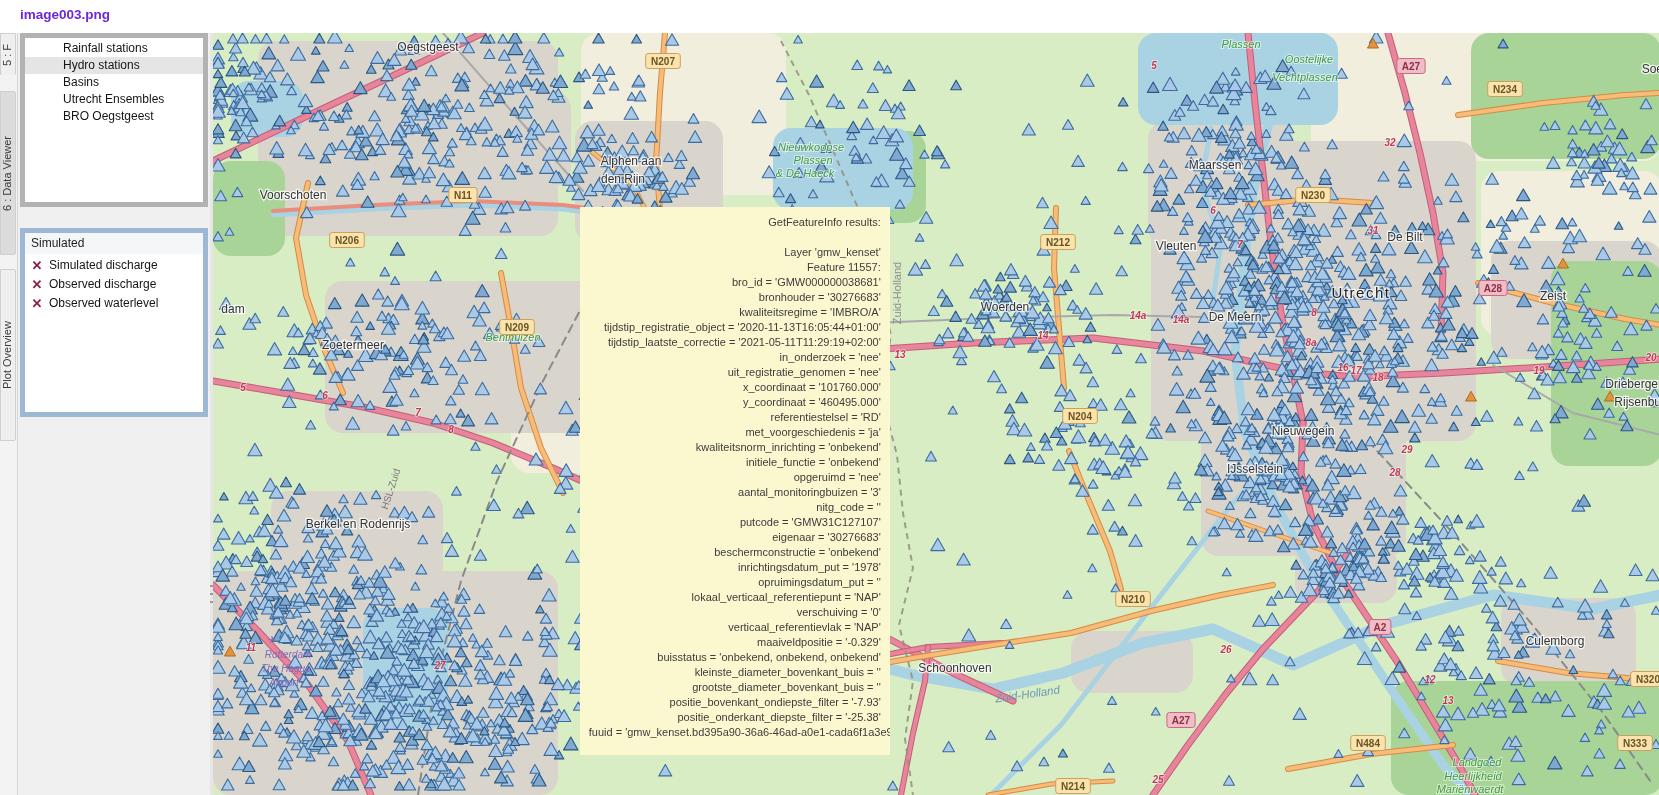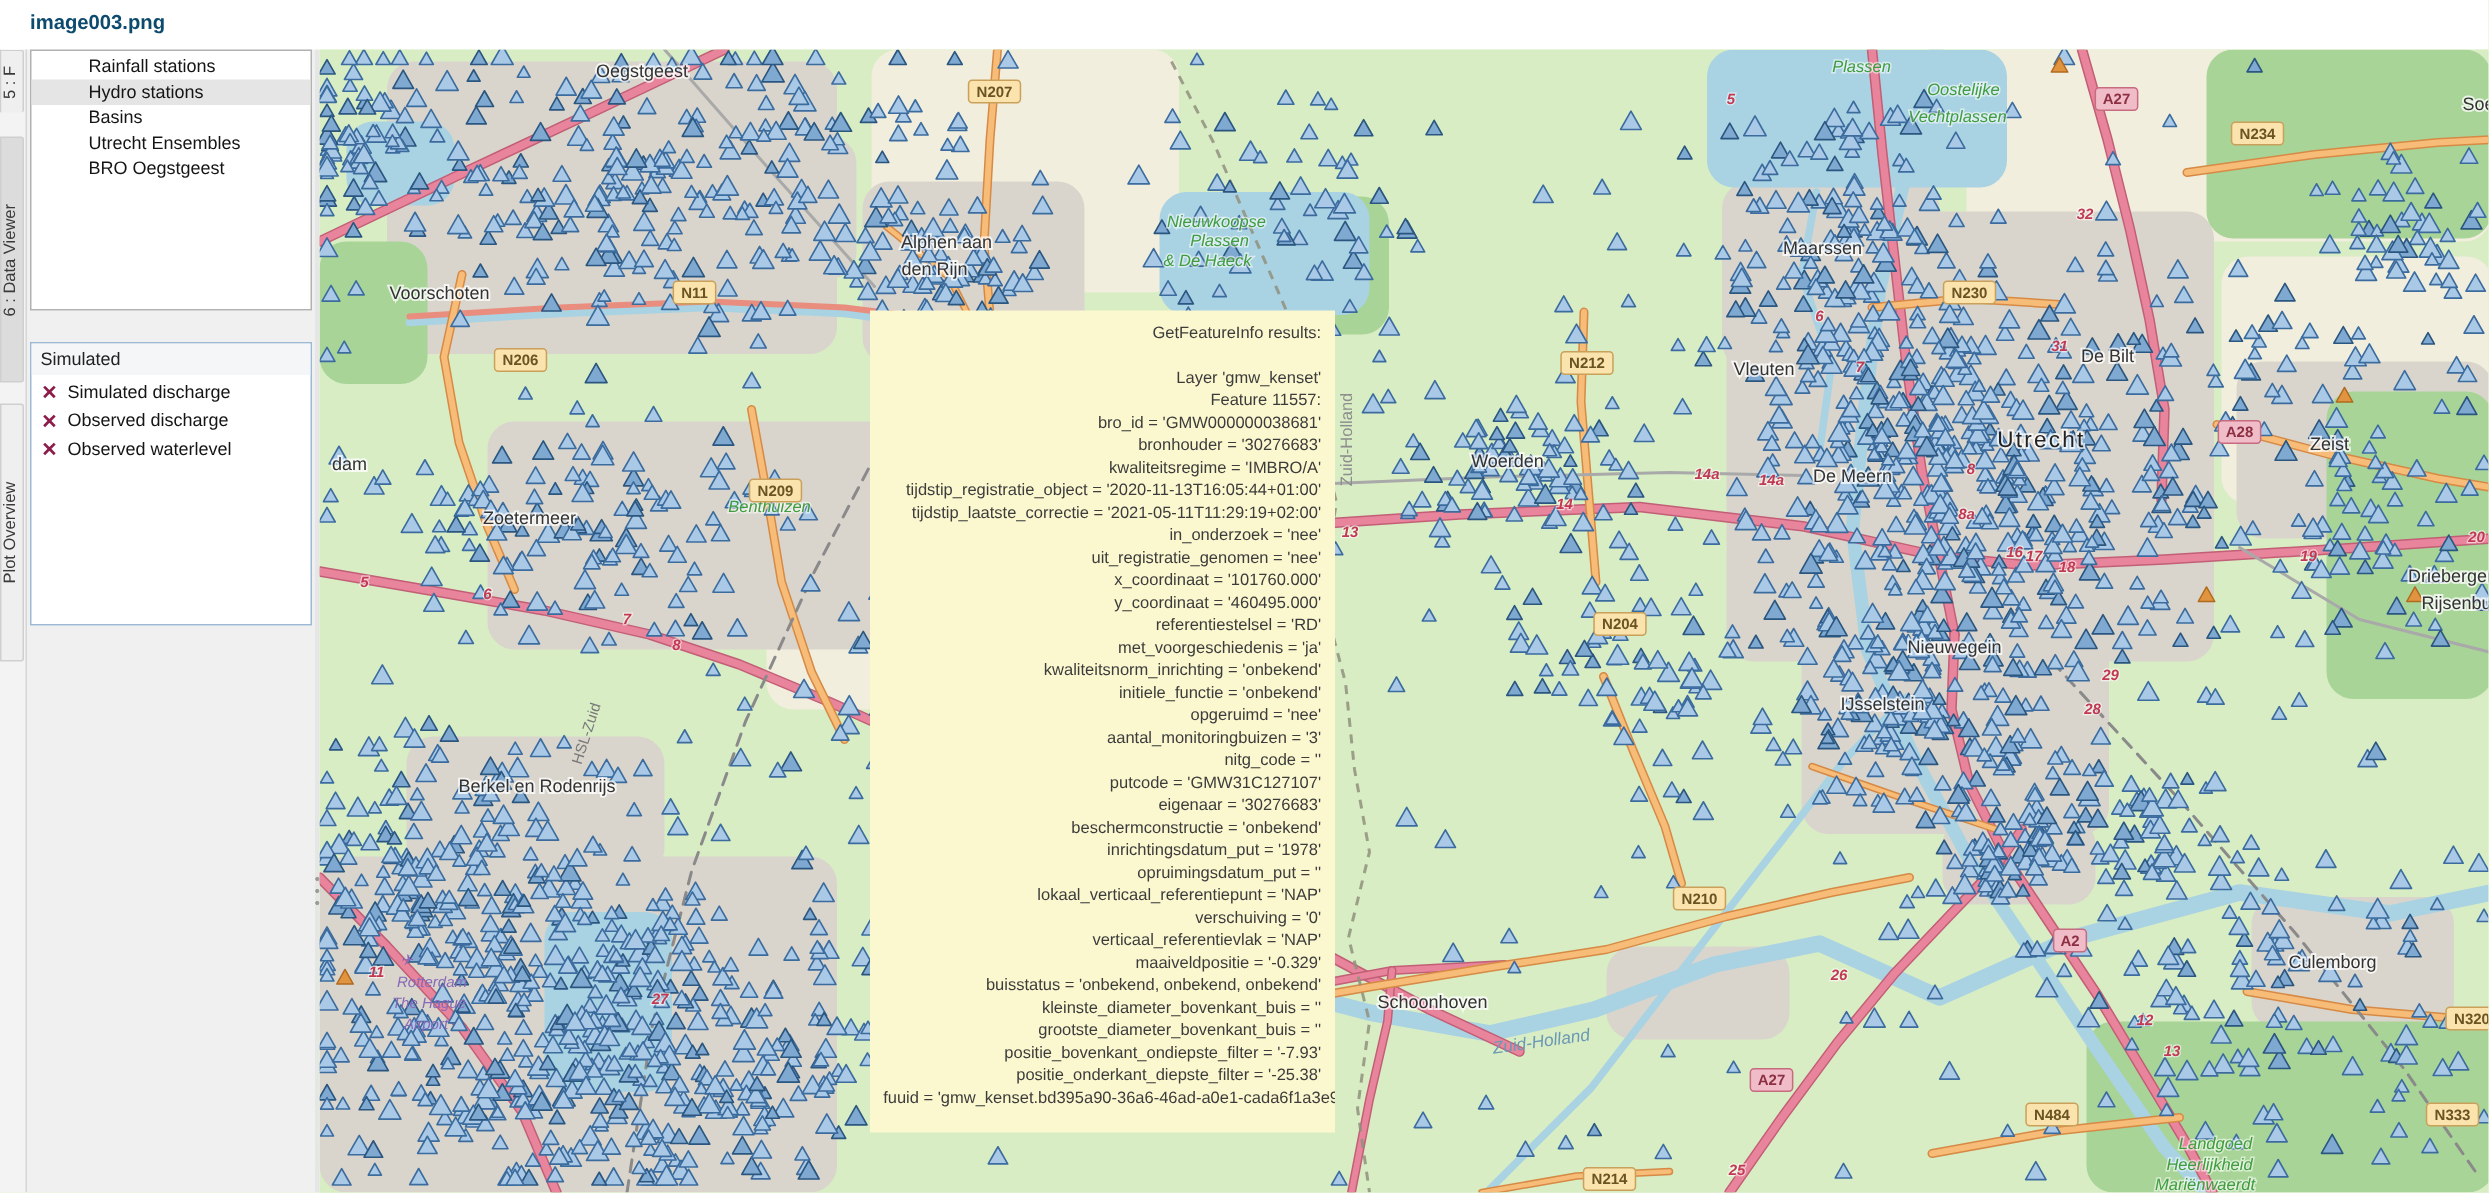--- a/index.html
+++ b/index.html
@@ -1,33 +1,33 @@
 <!DOCTYPE html>
 <html><head>
 <meta charset="utf-8">
 <style>
   html,body{margin:0;padding:0;}
   body{width:1659px;height:795px;overflow:hidden;background:#fff;
        font-family:"Liberation Sans", sans-serif;-webkit-font-smoothing:antialiased;}
   .titlebar{height:33px;box-sizing:border-box;padding:7px 0 0 20px;font-weight:bold;
-            font-size:13.5px;color:#0c4a6e;background:#fff;}
+            font-size:13.5px;color:#6d28d9;background:#fff;}
   .app{display:flex;height:762px;}
 
   
   .tabstrip{width:18px;background:#f3f3f3;border-right:1px solid #d6d6d6;
             display:flex;flex-direction:column;box-sizing:border-box;}
   .vtab{writing-mode:vertical-rl;transform:rotate(180deg);font-size:11px;color:#3a3a3a;
         background:#efefef;border:1px solid #cfcfcf;border-radius:2px 0 0 2px;
         text-align:center;overflow:hidden;width:16px;box-sizing:border-box;padding:4px 0;}
   .vtab.active{background:#dcdcdc;}
   .vtab:first-child{border-top:none;}
 
   
   .sidebar{width:192px;background:#f0f0f0;box-sizing:border-box;padding:0 2px 2px 2px;}
-  .panel{background:#fff;border:1px solid #8b5cf6;box-sizing:border-box;overflow:hidden;}
+  .panel{background:#fff;border:5px solid #8b5cf6;box-sizing:border-box;overflow:hidden;}
   .panel.layers{height:174px;margin-bottom:21px;border-color:#b2b2b2;}
   .panel.blue{border-color:#9db8d4;}
   .panel.locations{height:354px;margin-bottom:15px;}
   .panel.params{height:189px;}
   .panel-header{height:21px;line-height:21px;padding-left:6px;font-size:12px;color:#222;
                 background:#f4f6f8;}
   ul.plist{list-style:none;margin:2px 0 0 0;padding:0;}
   ul.plist li{height:17px;line-height:17px;font-size:12px;color:#151515;white-space:nowrap;}
   ul.layers-list li{padding-left:38px;}
   ul.layers-list li.selected{background:#e5e5e5;}

